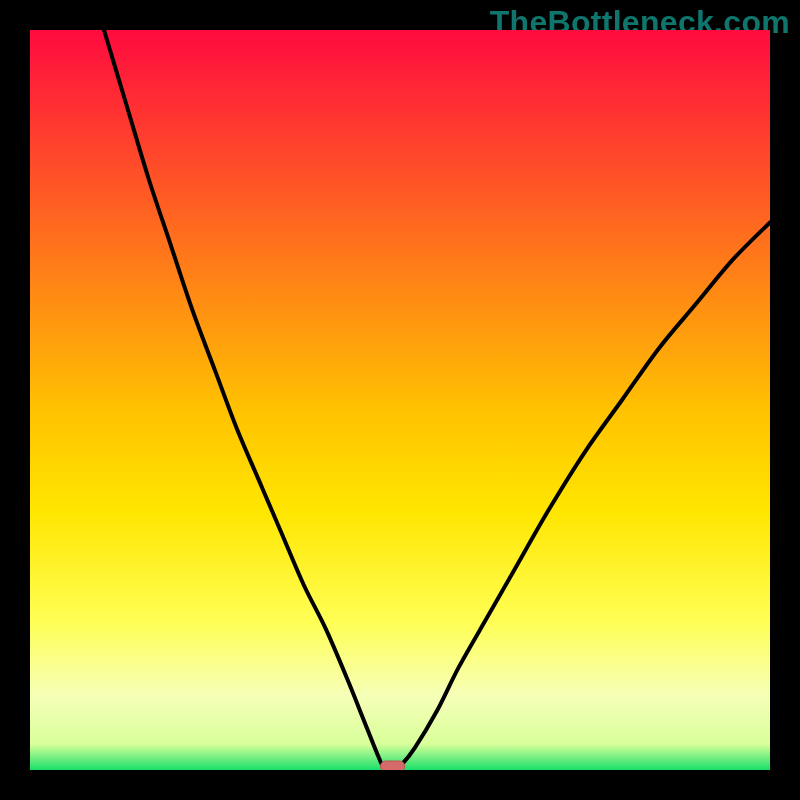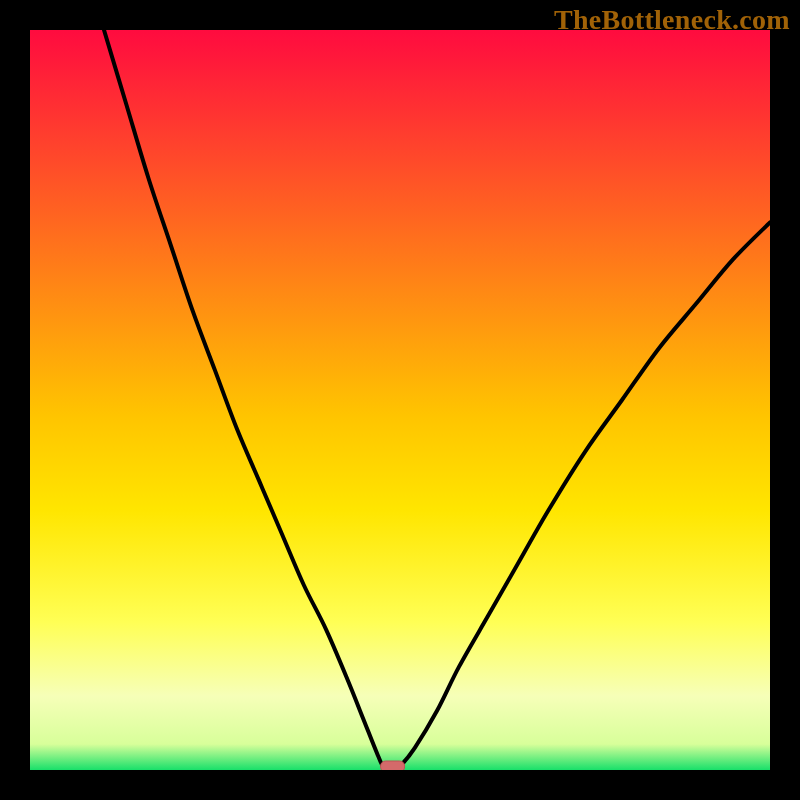--- a/index.html
+++ b/index.html
@@ -16,26 +16,25 @@
     left: 0;
     top: 0;
     width: 800px;
     height: 800px;
     background: #000;
   }
   .watermark {
     position: absolute;
     top: 4px;
     right: 10px;
-    color: #a16207;
-    font-size: 28px;
+    color: #0f766e;
+    font-size: 32px;
     font-weight: 600;
     letter-spacing: 0.3px;
     user-select: none;
-    font-family: Liberation Serif, serif;
   }
   .plot-wrap {
     position: absolute;
     left: 30px;
     top: 30px;
     width: 740px;
     height: 740px;
   }
   svg {
     display: block;

